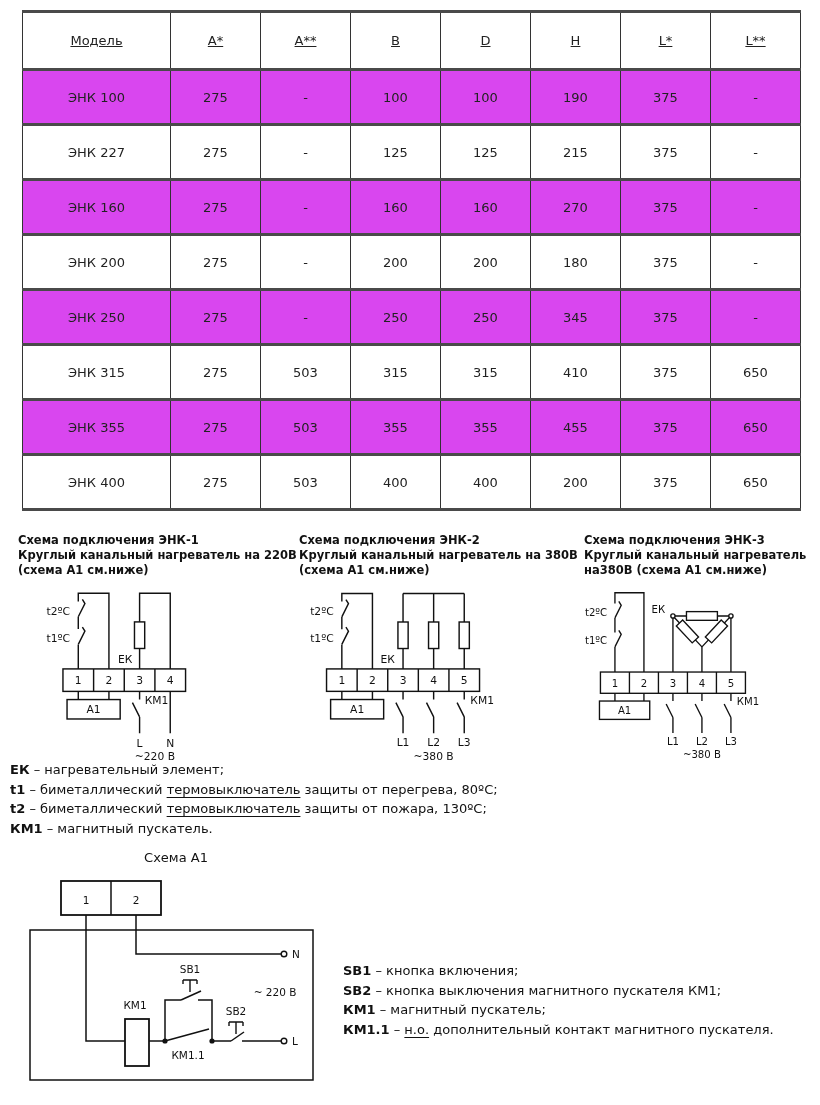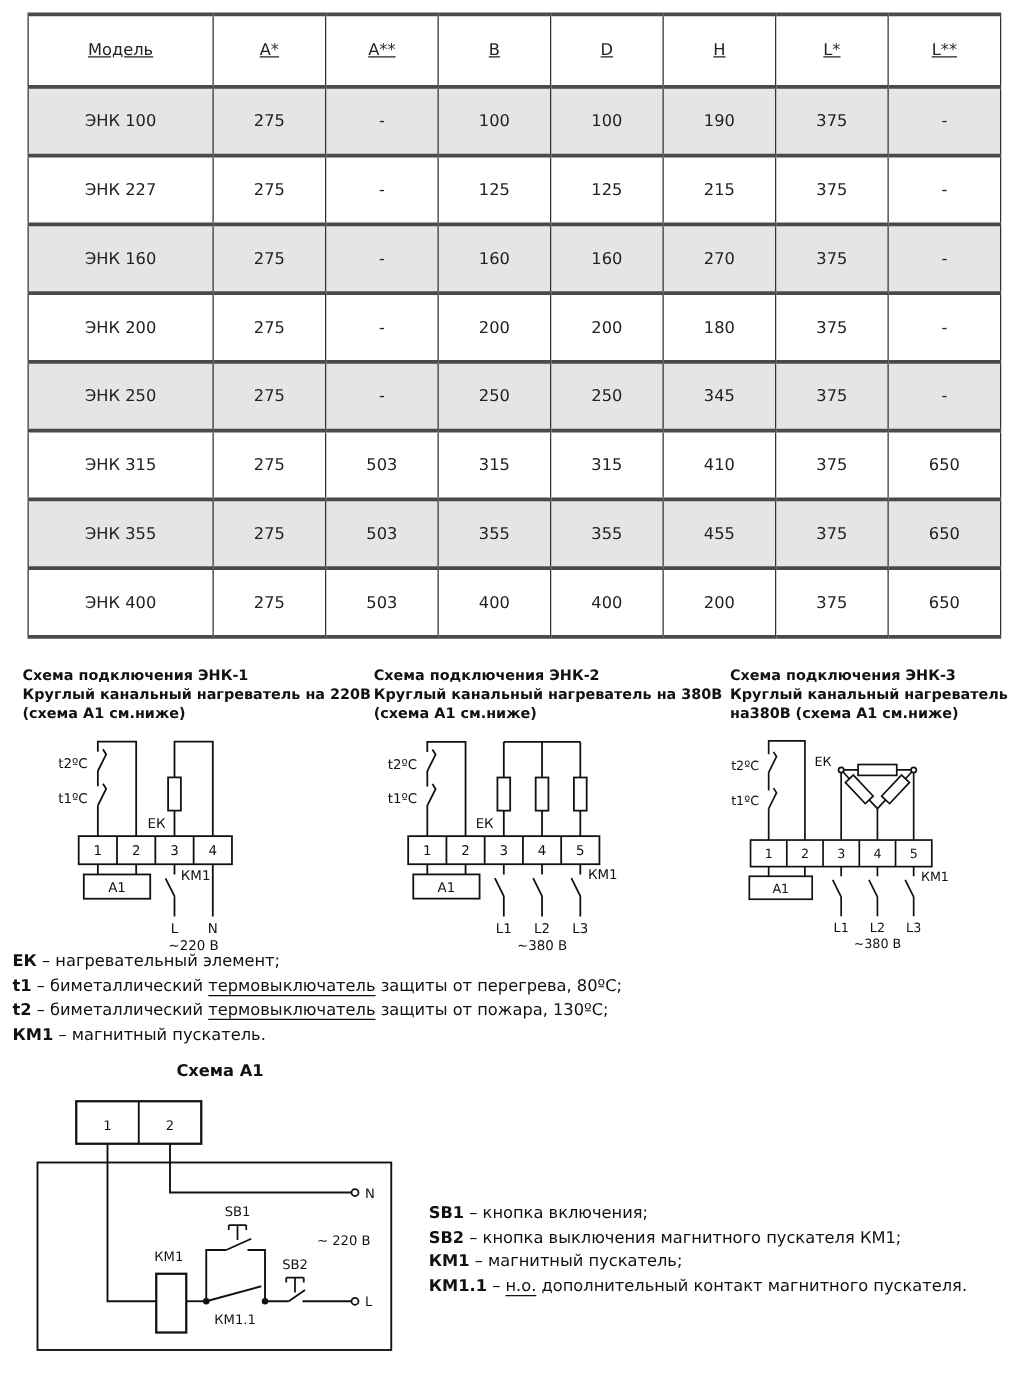--- a/index.html
+++ b/index.html
@@ -13,21 +13,21 @@
     position:absolute;left:22px;top:10px;width:778px;
     border-collapse:collapse;table-layout:fixed;font-size:13px;color:#222;
   }
   .spec-table th,.spec-table td{
     border-top:3px solid #4a4a4a;border-bottom:3px solid #4a4a4a;
     border-left:1px solid #333;border-right:1px solid #333;
     text-align:center;vertical-align:middle;font-weight:normal;padding:0;
   }
   .spec-table th{height:55px;text-decoration:underline;}
   .spec-table td{height:52px;}
-  .spec-table tr.stripe{background:#e5e5e5;}
+  .spec-table tr.stripe{background:#d946ef;}
   
   .dcol{position:absolute;top:533px;text-align:left;}
   #dcol1{left:18px;width:282px;}
   #dcol2{left:299px;width:282px;}
   #dcol3{left:584px;width:230px;}
   .dtitle{font-weight:bold;font-size:11.5px;line-height:15px;color:#111;}
   .dcol svg{margin-top:5px;}
   svg{overflow:visible;}
   svg text{font-size:10.5px;fill:#111;font-family:"DejaVu Sans","Liberation Sans",sans-serif;}
   .wire{stroke:#111;stroke-width:1.4;fill:none;}
@@ -38,21 +38,21 @@
   .legend{position:absolute;font-size:13px;line-height:19.5px;color:#111;}
   #legend-top{left:10px;top:760px;}
   #legend-bottom{left:343px;top:961px;}
   .lkey{font-weight:bold;}
   .wavy{
     text-decoration-line:underline;text-decoration-style:wavy;
     text-decoration-color:#d00;text-decoration-thickness:1px;text-underline-offset:3px;text-decoration:underline;
   }
   
   #a1-title{position:absolute;left:30px;top:850px;width:292px;text-align:center;
-    font-weight:bold;font-size:13px;color:#111;}
+    font-weight:normal;font-size:13px;color:#111;}
   #a1-diagram{position:absolute;left:28px;top:876px;}
 </style>
 </head>
 <body>
 
 <table class="spec-table">
   <colgroup>
       <col style="width:148px">
       <col style="width:90px">
       <col style="width:90px">

